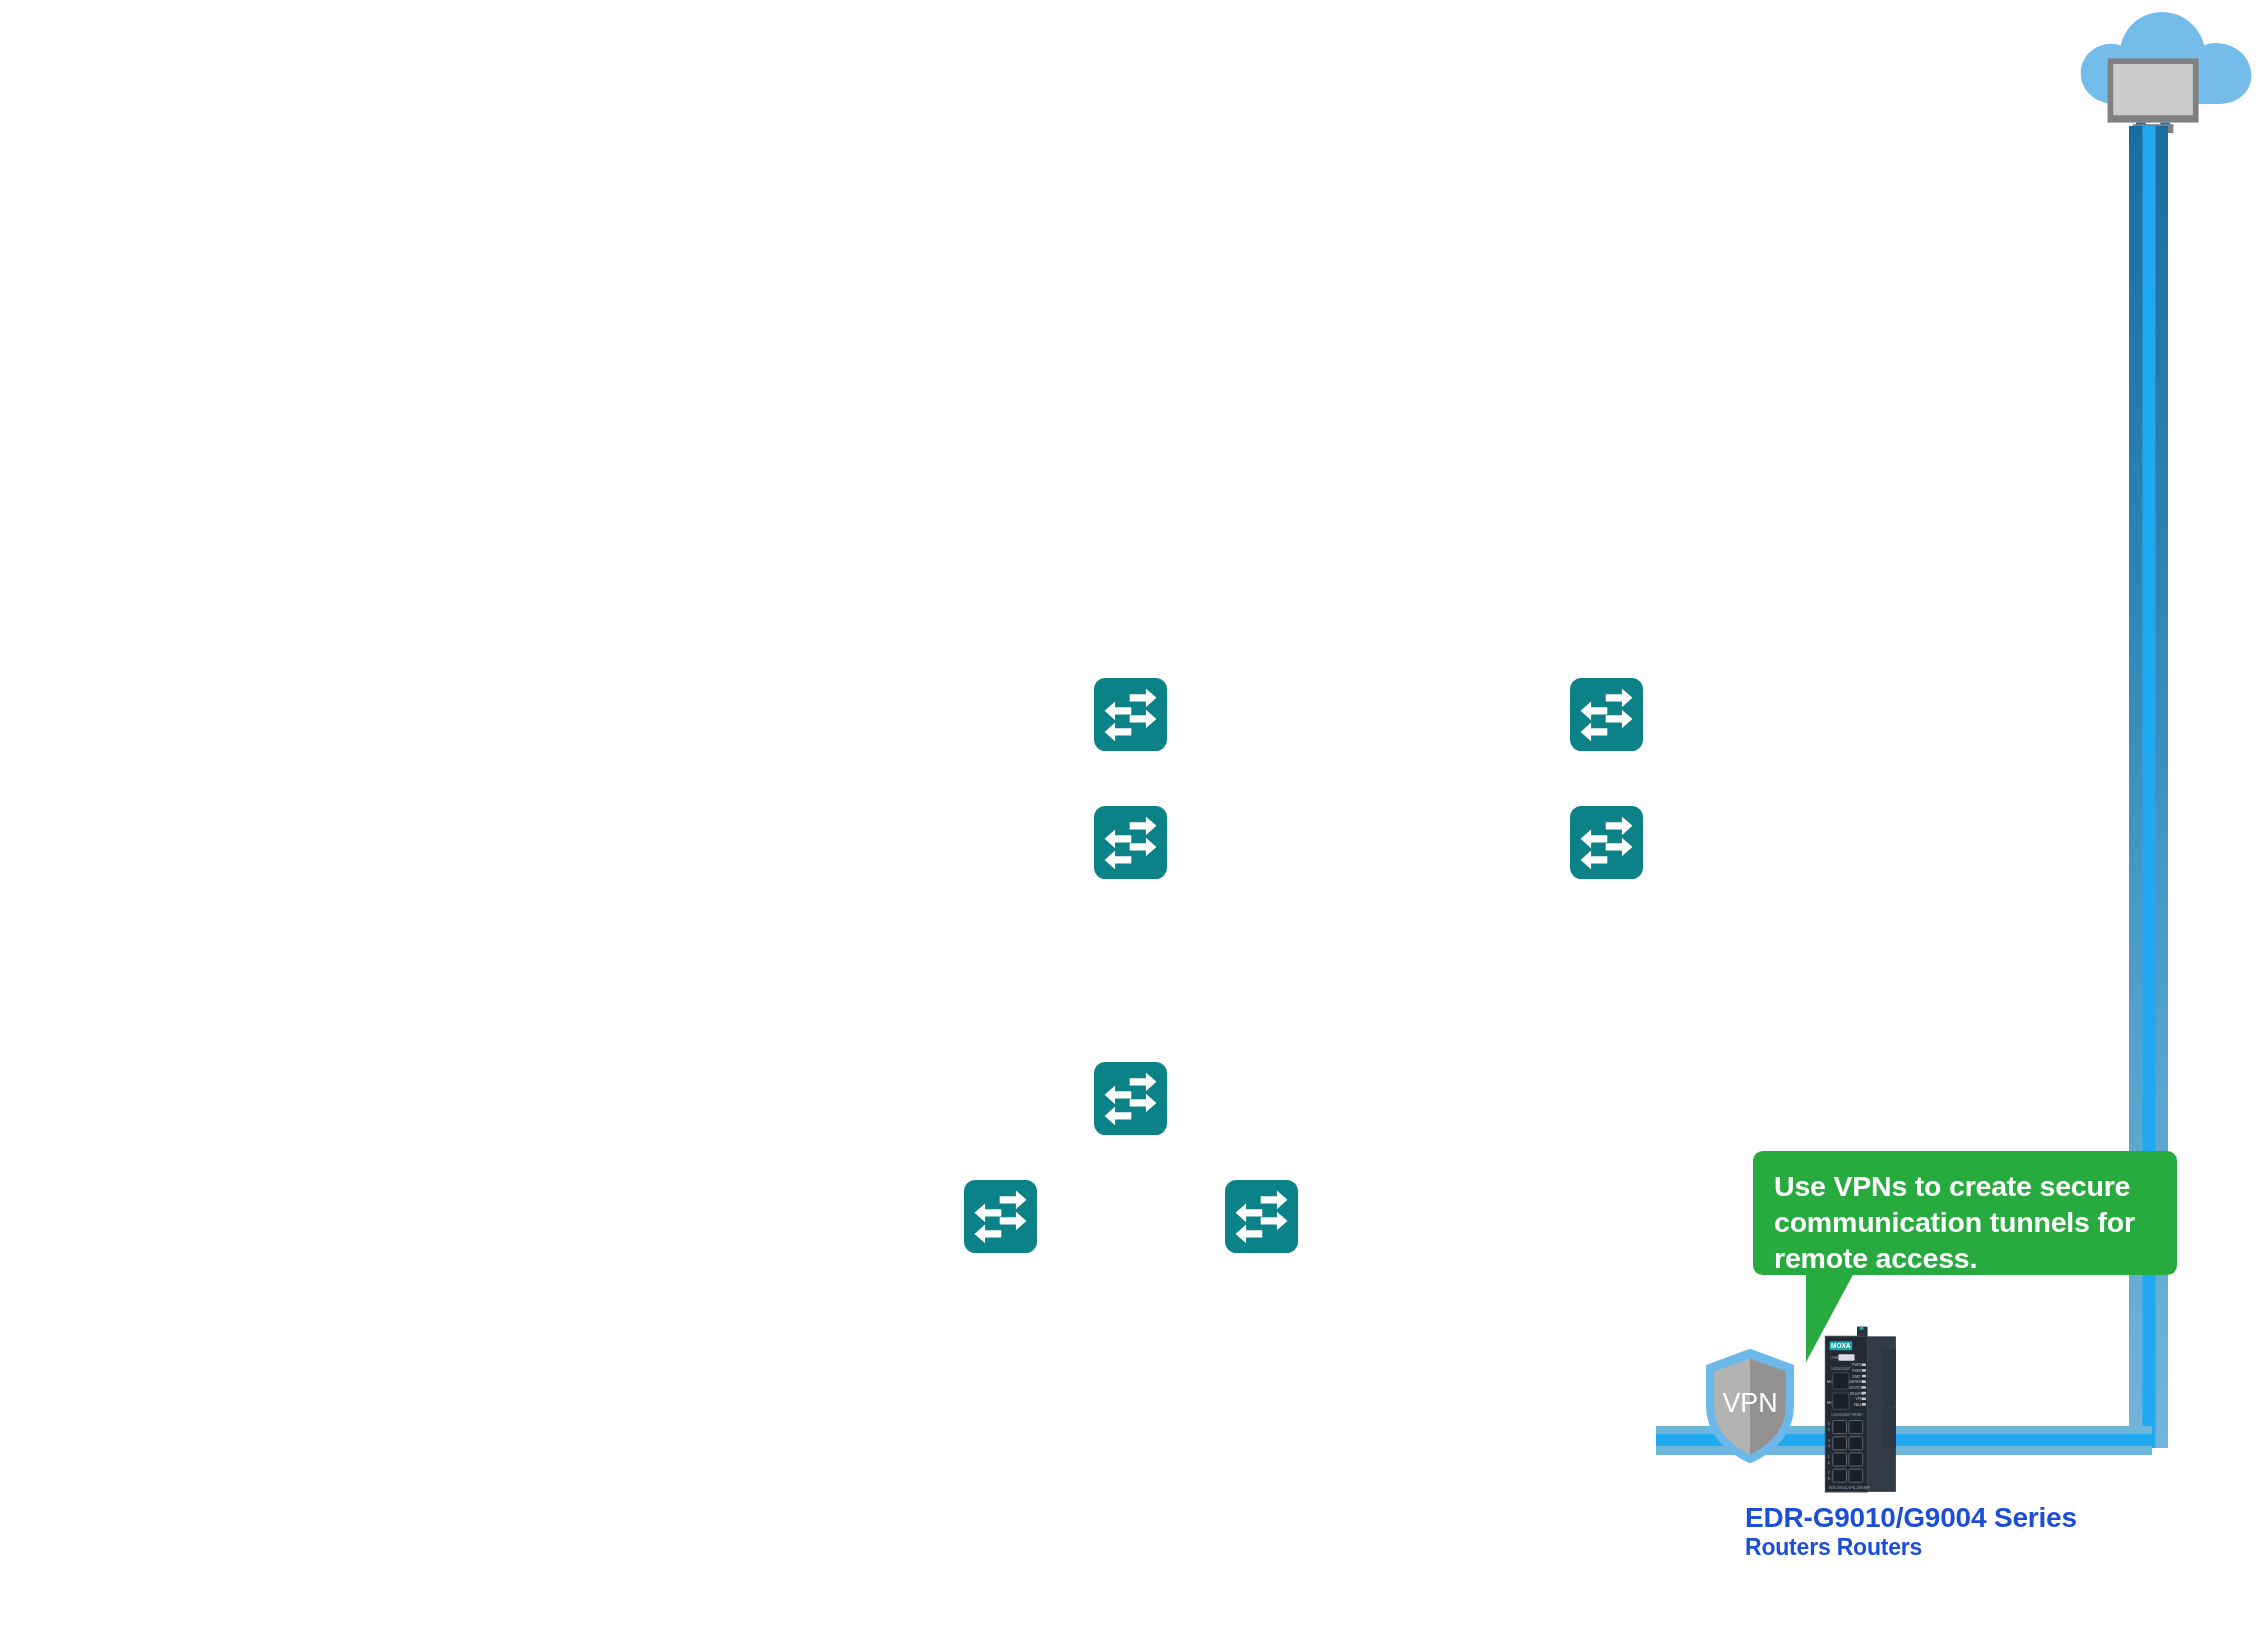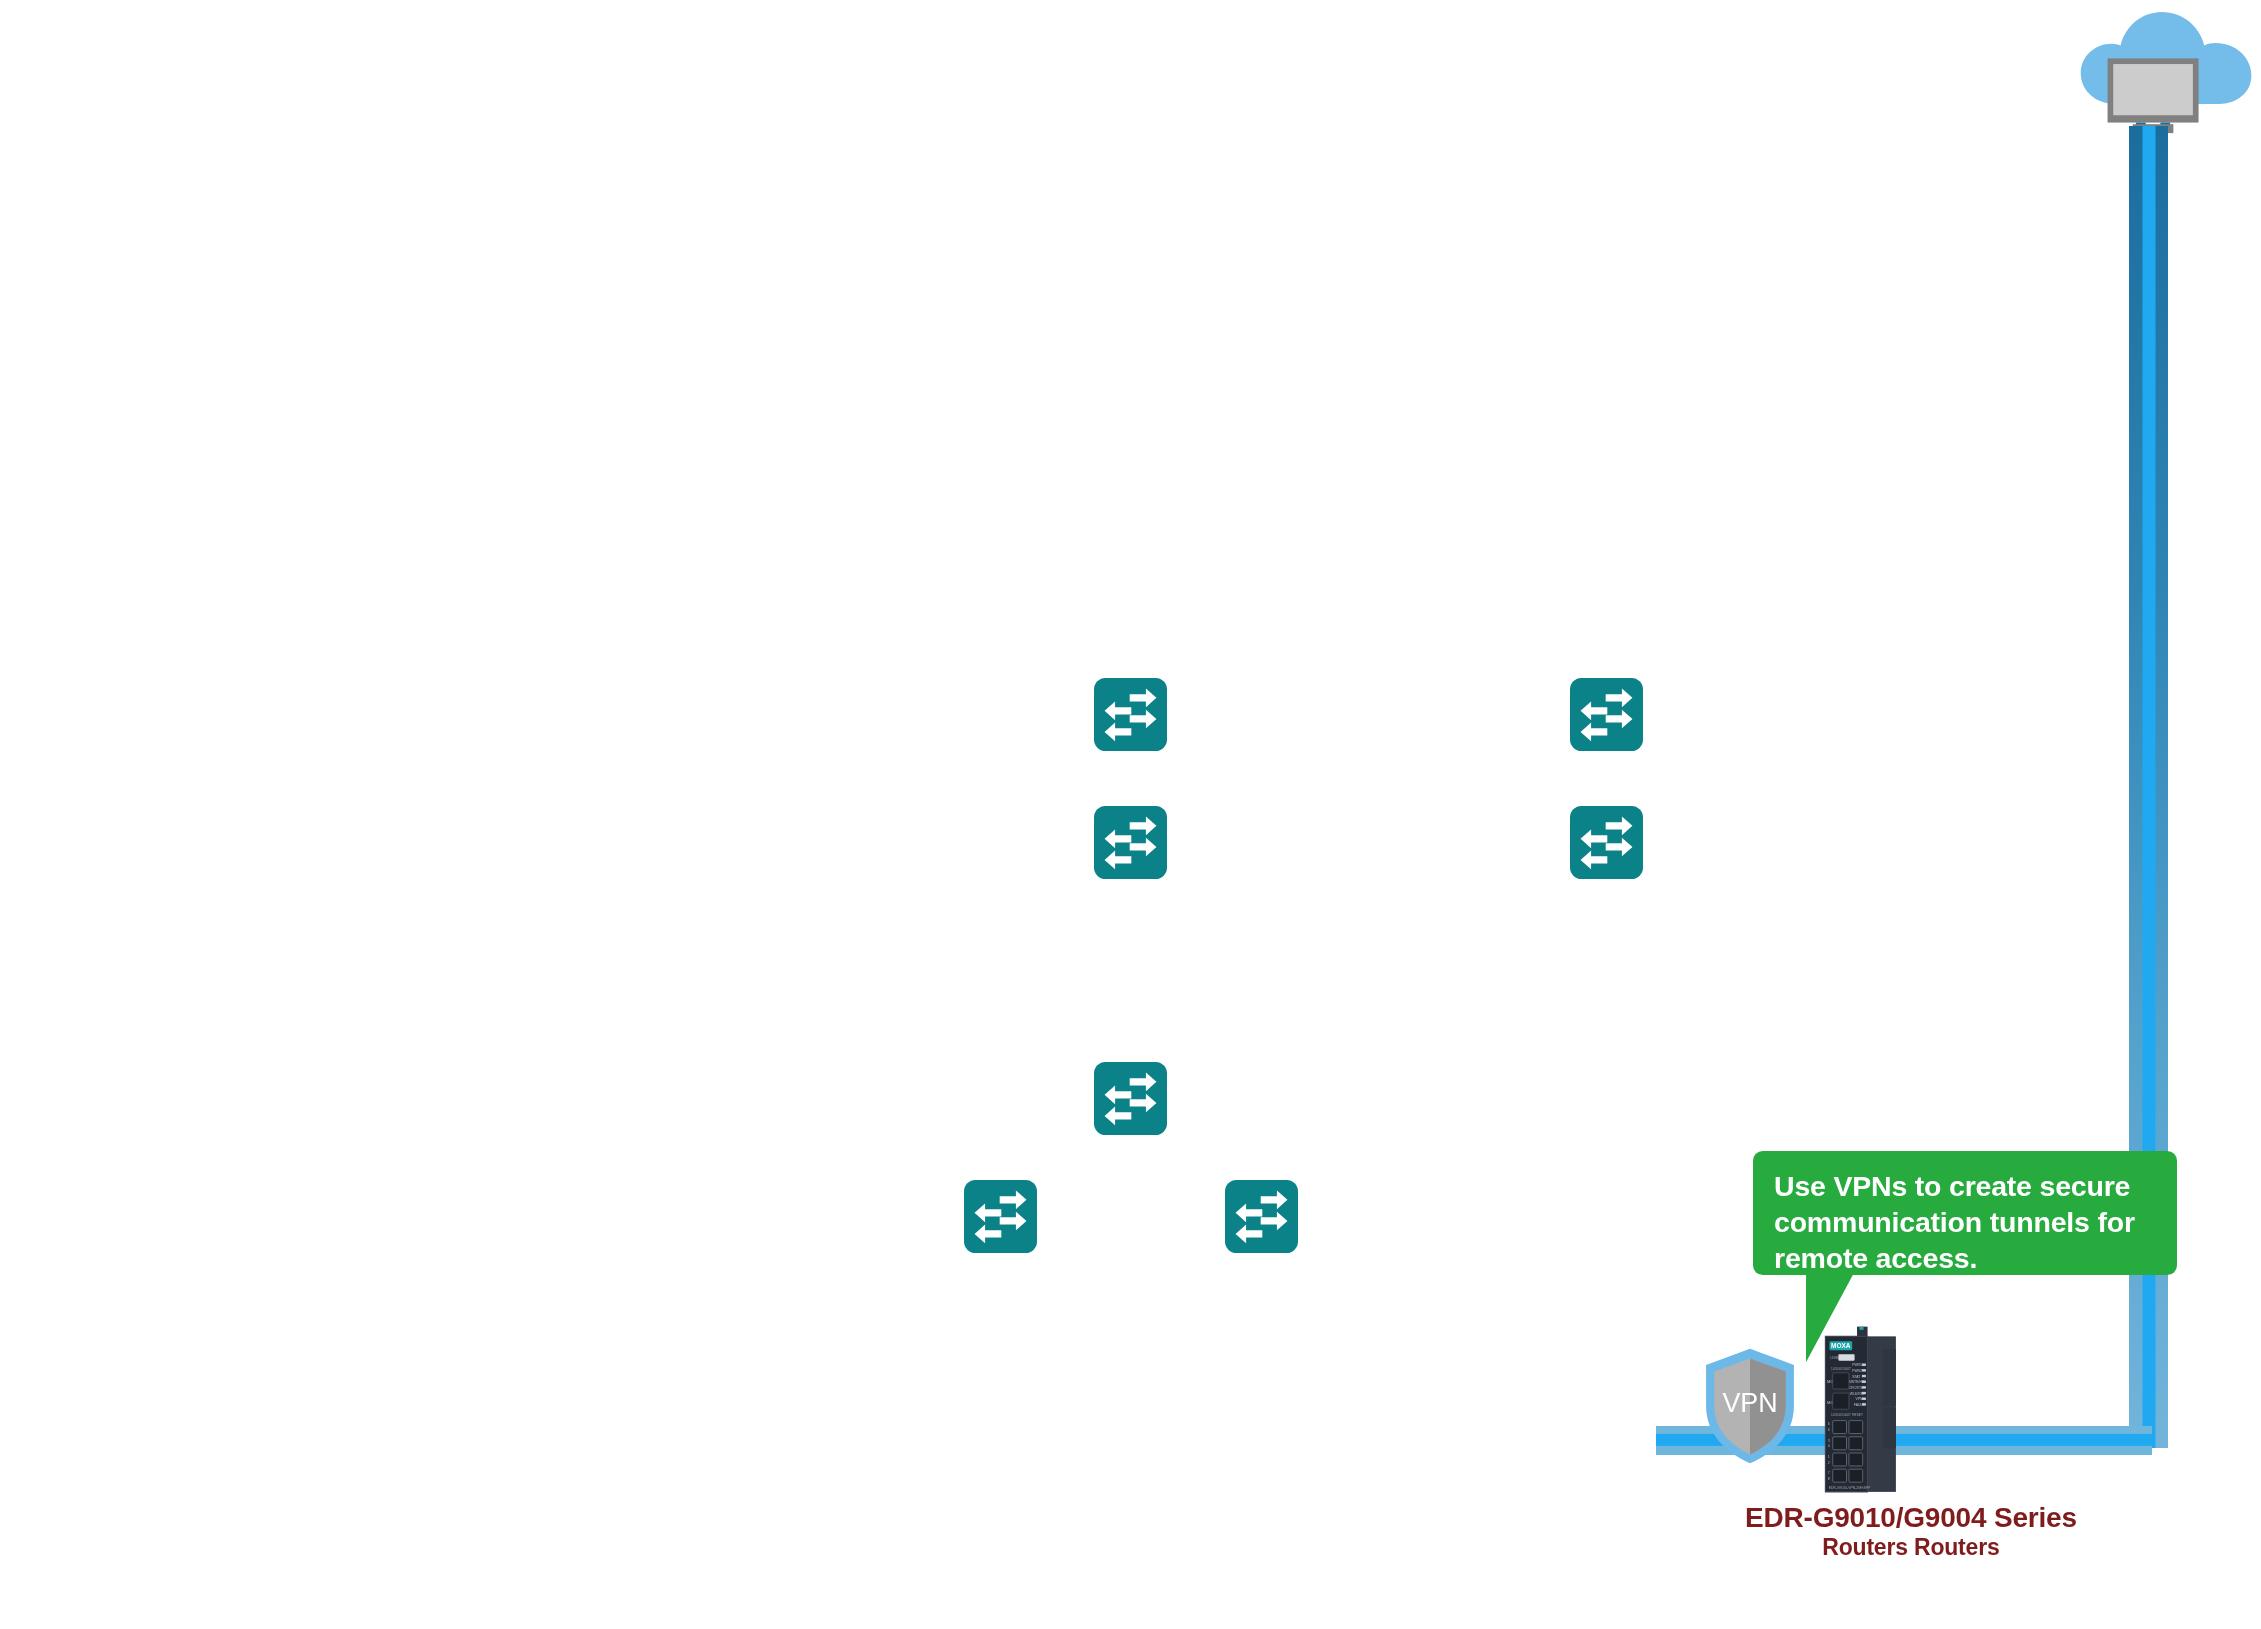--- a/index.html
+++ b/index.html
@@ -87,23 +87,22 @@
   .vpn-shield { position: absolute; }
   .vpn-shield svg { display: block; }
 
   
   .router-device { position: absolute; }
   .router-device svg { display: block; }
 
   
   .device-caption {
     position: absolute;
-    color: #7f1d1d;
+    color: #1d4ed8;
     font-weight: bold;
-    text-align: center;
   }
   .caption-title {
     font-size: 28px;
     line-height: 1.18;
     letter-spacing: -0.2px;
   }
   .caption-sub {
     font-size: 23px;
     line-height: 1.2;
     letter-spacing: -0.2px;

